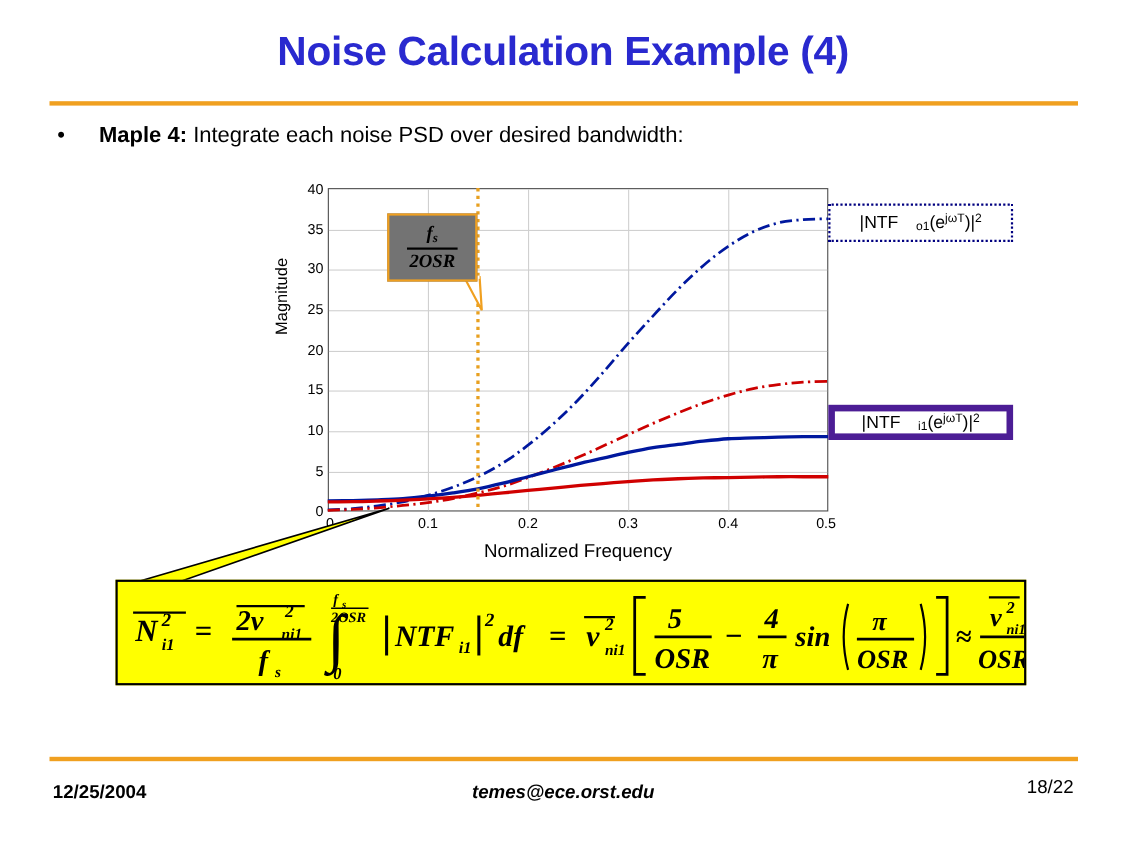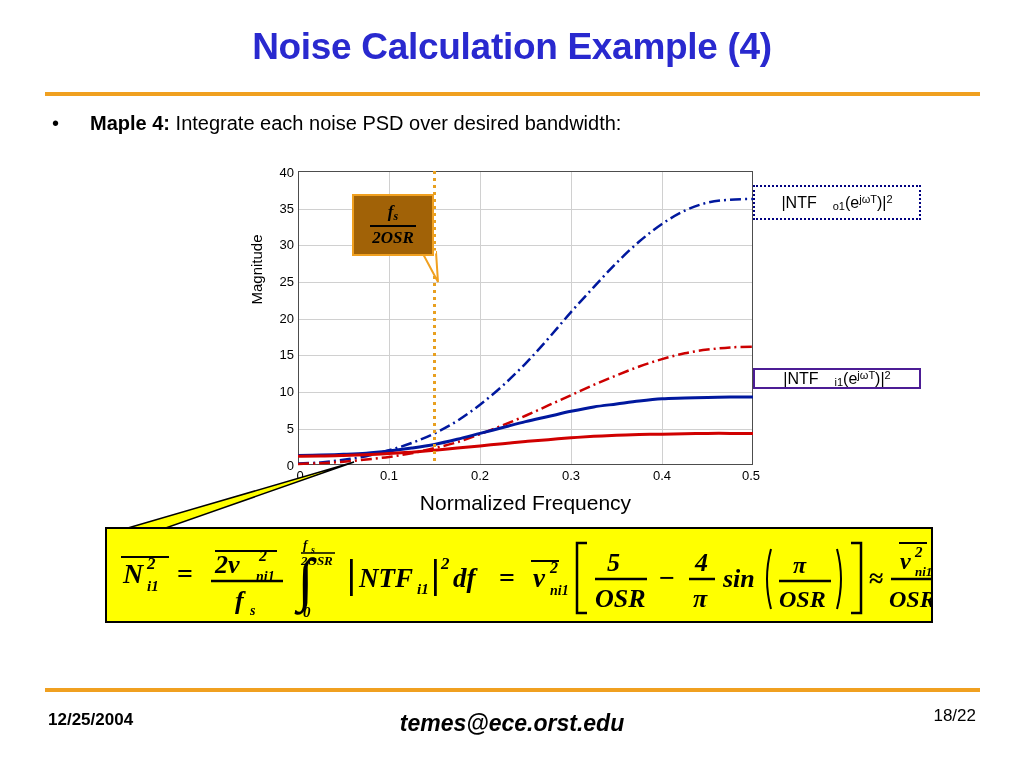--- a/index.html
+++ b/index.html
@@ -123,34 +123,34 @@
     transform: rotate(-90deg);
     transform-origin: center center;
     text-align: center;
   }
   .x-axis-title {
     position: absolute;
     left: 68px;
     top: 328px;
     width: 455px;
     text-align: center;
-    font-size: 21px;
+    font-size: 17px;
     color: #000;
   }
   svg.curves { position: absolute; left: 0; top: 0; }
 
   
   .callout {
     position: absolute;
     left: 352px;
     top: 194px;
     width: 82px;
     height: 62px;
     border: 2px solid #f0a020;
-    background: #a16207;
+    background: #737373;
     box-sizing: border-box;
   }
   .callout-inner {
     position: absolute;
     inset: 0;
     display: flex;
     flex-direction: column;
     align-items: center;
     justify-content: center;
     font-family: "Liberation Serif", serif;
@@ -177,21 +177,21 @@
     justify-content: center;
     font-size: 16px;
     color: #000;
     white-space: nowrap;
     padding: 0 8px;
   }
   .legend-box .sub { font-size: 11px; vertical-align: -2px; margin-left: 16px; }
   .legend-box .sup { font-size: 11px; vertical-align: 5px; }
   .lg1 { left: 753px; top: 185px; width: 168px; height: 35px; border: 2px dotted #000080; }
   .lg2 { left: 753px; top: 320px; width: 168px; height: 35px; border: 2px dotted #cc0000; }
-  .lg3 { left: 753px; top: 368px; width: 168px; height: 21px; border: 2px solid #4c1d95; }
+  .lg3 { left: 753px; top: 368px; width: 168px; height: 32px; border: 6px solid #4c1d95; }
   .lg4 { left: 753px; top: 416px; width: 168px; height: 35px; border: 2px solid #d00000; }
 
   
   .eq-band {
     position: absolute;
     left: 105px;
     top: 527px;
     width: 828px;
     height: 96px;
     background: #ffff00;
@@ -218,21 +218,21 @@
     font-size: 17px;
     font-weight: bold;
     color: #000;
   }
   .footer-center {
     position: absolute;
     left: 0;
     top: 710px;
     width: 1024px;
     text-align: center;
-    font-size: 23px;
+    font-size: 17px;
     font-weight: bold;
     font-style: italic;
     color: #000;
   }
   .footer-page {
     position: absolute;
     right: 48px;
     top: 706px;
     font-size: 17px;
     color: #000;

